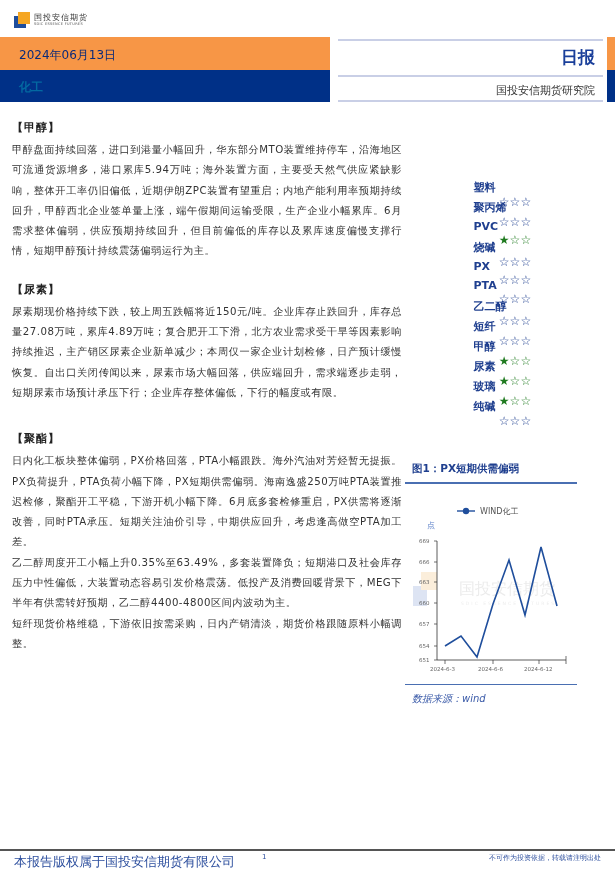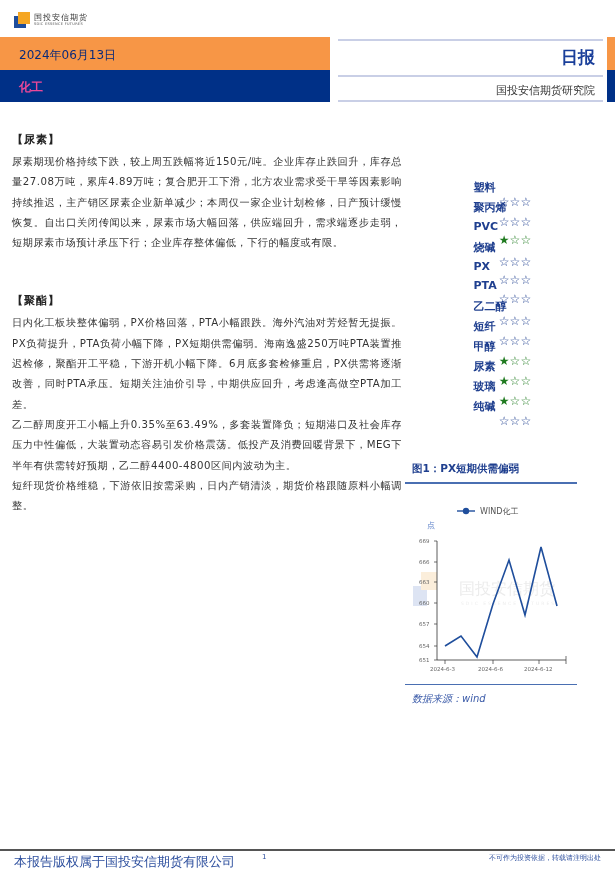--- a/index.html
+++ b/index.html
@@ -11,21 +11,21 @@
   .logo-mark .b { position:absolute; left:0; bottom:0; width:12px; height:12px; border-left:4px solid #1f4e9c; border-bottom:4px solid #1f4e9c; box-sizing:border-box; }
   .logo-text { display:flex; flex-direction:column; line-height:1; }
   .logo-cn { font-size:8px; color:#333; letter-spacing:1px; }
   .logo-en { font-size:3.5px; color:#555; letter-spacing:0.3px; margin-top:1px; }
 
   .band-orange { position:absolute; left:0; top:37px; width:330px; height:33px; background:#f79646; }
   .band-blue { position:absolute; left:0; top:70px; width:330px; height:32px; background:#003087; }
   .band-orange-r { position:absolute; left:607px; top:37px; width:8px; height:33px; background:#f79646; }
   .band-blue-r { position:absolute; left:607px; top:70px; width:8px; height:32px; background:#003087; }
   .date { position:absolute; left:19px; top:47px; font-size:12px; font-weight:normal; color:#0a2a7a; }
-  .sector { position:absolute; left:19px; top:79px; font-size:12px; font-weight:bold; color:#ec4899; }
+  .sector { position:absolute; left:19px; top:79px; font-size:12px; font-weight:bold; color:#0369a1; }
   .hdr-right { position:absolute; left:330px; top:37px; width:277px; height:65px; }
   .hdr-line { position:absolute; left:8px; right:4px; height:2px; background:#c9cfe6; }
   .report-type { position:absolute; right:12px; top:9px; font-size:17px; font-weight:bold; color:#1a3f9a; }
   .institute { position:absolute; right:12px; top:46px; font-size:11px; color:#333; }
 
   .left { position:absolute; left:12px; top:120px; width:390px; }
   .sec-title { font-size:11px; font-weight:bold; color:#222; margin:0 0 5px 0; letter-spacing:1px; }
   .para { font-size:10.2px; line-height:20.3px; color:#333; margin:0; text-align:justify; letter-spacing:0.5px; }
   .sec { margin-bottom:20px; }
 
@@ -70,25 +70,29 @@
 
 <div class="hdr-right">
   <div class="hdr-line" style="top:2px"></div>
   <div class="report-type">日报</div>
   <div class="hdr-line" style="top:38px"></div>
   <div class="institute">国投安信期货研究院</div>
   <div class="hdr-line" style="top:63px"></div>
 </div>
 
 <div class="left">
+  <div class="sec">
+    <div class="sec-title">【甲醇】</div>
+    <p class="para">甲醇盘面持续回落，进口到港量小幅回升，华东部分MTO装置维持停车，沿海地区可流通货源增多，港口累库5.94万吨；海外装置方面，主要受天然气供应紧缺影响，整体开工率仍旧偏低，近期伊朗ZPC装置有望重启；内地产能利用率预期持续回升，甲醇西北企业签单量上涨，端午假期间运输受限，生产企业小幅累库。6月需求整体偏弱，供应预期持续回升，但目前偏低的库存以及累库速度偏慢支撑行情，短期甲醇预计持续震荡偏弱运行为主。</p>
+  </div>
   <div class="sec" style="margin-top:12px">
     <div class="sec-title">【尿素】</div>
     <p class="para">尿素期现价格持续下跌，较上周五跌幅将近150元/吨。企业库存止跌回升，库存总量27.08万吨，累库4.89万吨；复合肥开工下滑，北方农业需求受干旱等因素影响持续推迟，主产销区尿素企业新单减少；本周仅一家企业计划检修，日产预计缓慢恢复。自出口关闭传闻以来，尿素市场大幅回落，供应端回升，需求端逐步走弱，短期尿素市场预计承压下行；企业库存整体偏低，下行的幅度或有限。</p>
   </div>
-  <div class="sec" style="margin-top:40px">
+  <div class="sec" style="margin-top:28px">
     <div class="sec-title">【聚酯】</div>
     <p class="para">日内化工板块整体偏弱，PX价格回落，PTA小幅跟跌。海外汽油对芳烃暂无提振。PX负荷提升，PTA负荷小幅下降，PX短期供需偏弱。海南逸盛250万吨PTA装置推迟检修，聚酯开工平稳，下游开机小幅下降。6月底多套检修重启，PX供需将逐渐改善，同时PTA承压。短期关注油价引导，中期供应回升，考虑逢高做空PTA加工差。</p>
     <p class="para">乙二醇周度开工小幅上升0.35%至63.49%，多套装置降负；短期港口及社会库存压力中性偏低，大装置动态容易引发价格震荡。低投产及消费回暖背景下，MEG下半年有供需转好预期，乙二醇4400-4800区间内波动为主。</p>
     <p class="para">短纤现货价格维稳，下游依旧按需采购，日内产销清淡，期货价格跟随原料小幅调整。</p>
   </div>
 </div>
 
 <div class="ratings">
   <div class="rt-row">
       <span class="rt-name">塑料</span>

